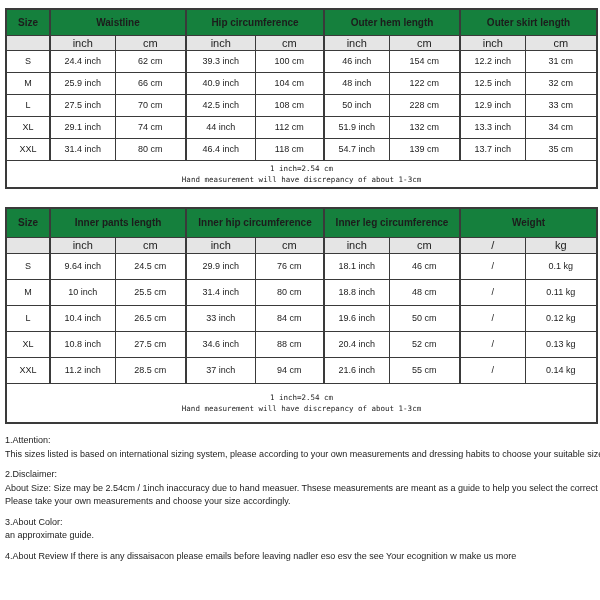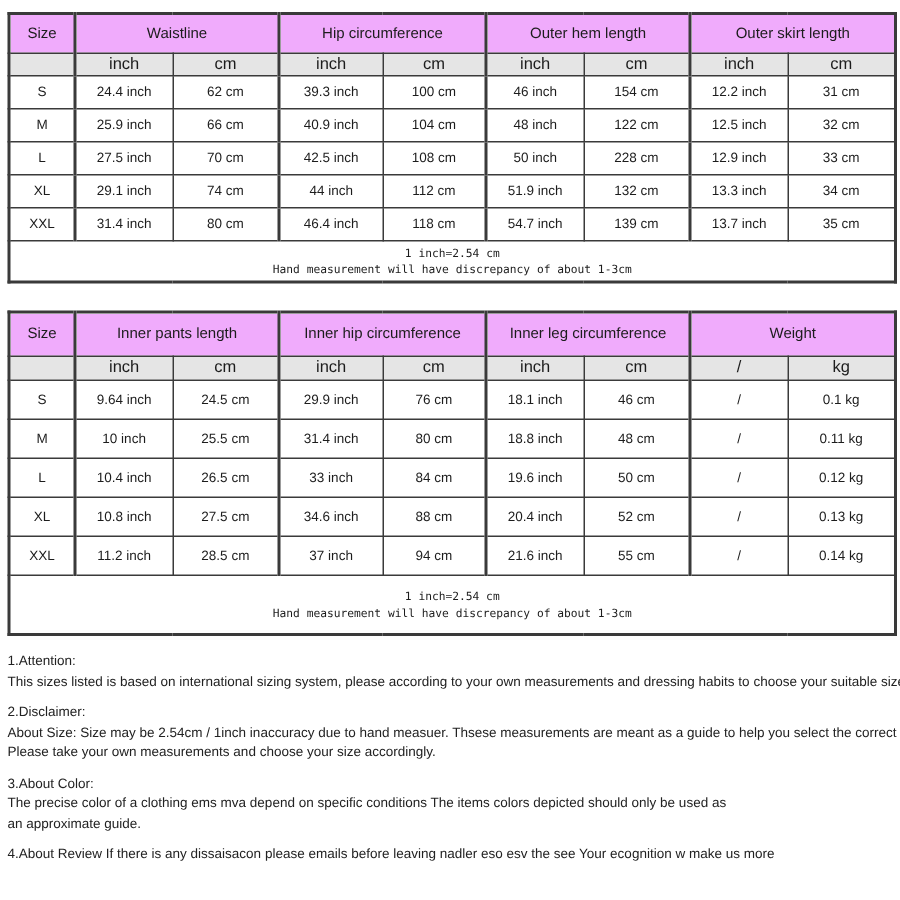--- a/index.html
+++ b/index.html
@@ -17,21 +17,21 @@
   #table1{margin-top:8px;}
   #table2{margin-top:18px;}
   .size-table td,.size-table th{
     border:1px solid #3a3a3a;
     text-align:center;vertical-align:middle;
     padding:0;overflow:hidden;white-space:nowrap;
     font-weight:normal;
   }
   
   .size-table .grp{border-left:2px solid #3a3a3a;}
-  .hdr-row1 th{font-weight:normal;font-size:10px;background:#f0abfc;}
+  .hdr-row1 th{font-weight:bold;font-size:10px;background:#15803d;}
   .hdr-row2 td{background:#e5e5e5;font-size:11px;}
   #table1 .hdr-row1{height:26px;}
   #table1 .hdr-row2{height:15px;}
   #table1 .data-row{height:22px;}
   #table1 .note-row{height:28px;}
   #table2 .hdr-row1{height:29px;}
   #table2 .hdr-row2{height:16px;}
   #table2 .data-row{height:26px;}
   #table2 .note-row{height:40px;}
   .note-row td{
@@ -244,19 +244,18 @@
     <div class="note-line">1.Attention:</div>
     <div class="note-line">This sizes listed is based on international sizing system, please according to your own measurements and dressing habits to choose your suitable size.</div>
   </div>
   <div class="note-para">
     <div class="note-line">2.Disclaimer:</div>
     <div class="note-line">About Size: Size may be 2.54cm / 1inch inaccuracy due to hand measuer. Thsese measurements are meant as a guide to help you select the correct size.</div>
     <div class="note-line">Please take your own measurements and choose your size accordingly.</div>
   </div>
   <div class="note-para">
     <div class="note-line">3.About Color:</div>
-    <div class="note-line">The precise color of a clothing ems mva depend on specific conditions The items colors depicted should only be used as</div>
     <div class="note-line">an approximate guide.</div>
   </div>
   <div class="note-para">
     <div class="note-line">4.About Review If there is any dissaisacon please emails before leaving nadler eso esv the see Your ecognition w make us more</div>
   </div>
 </div>
 
 </body></html>

